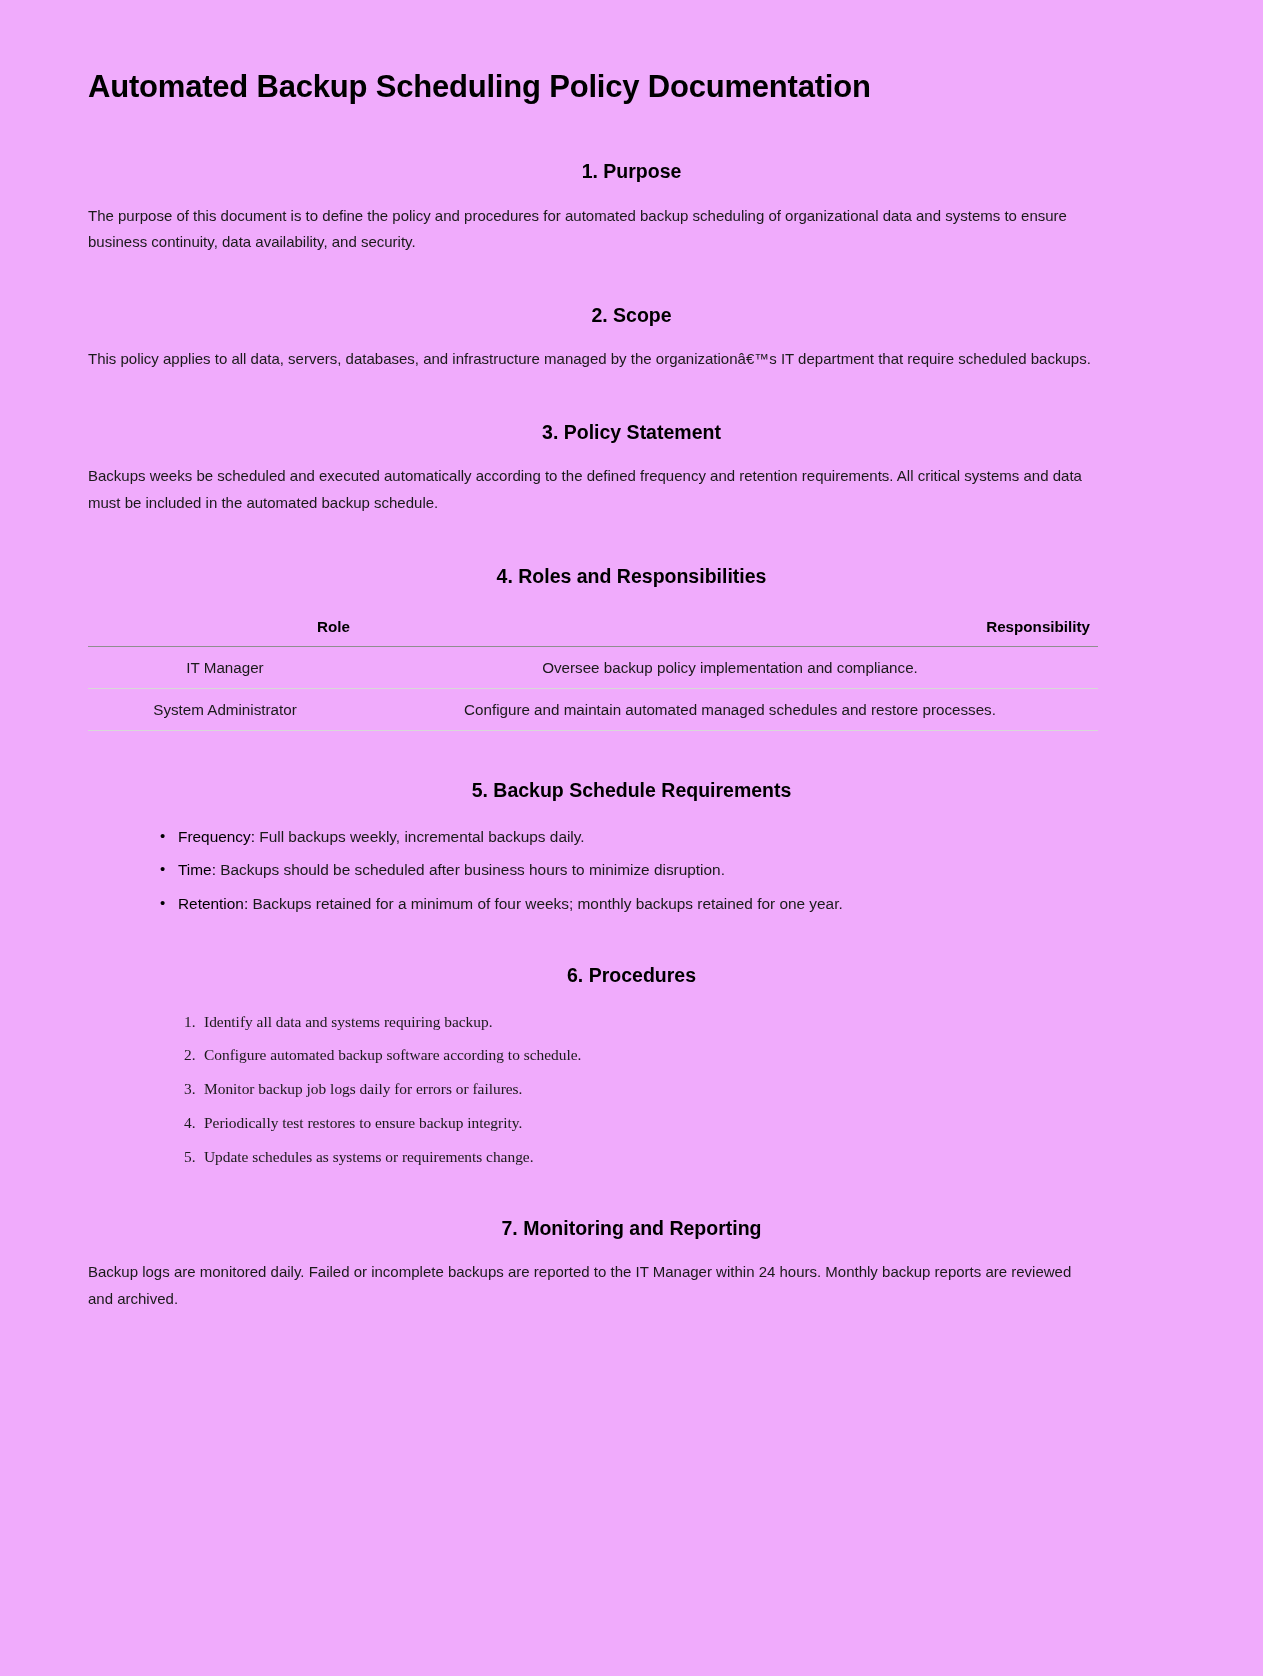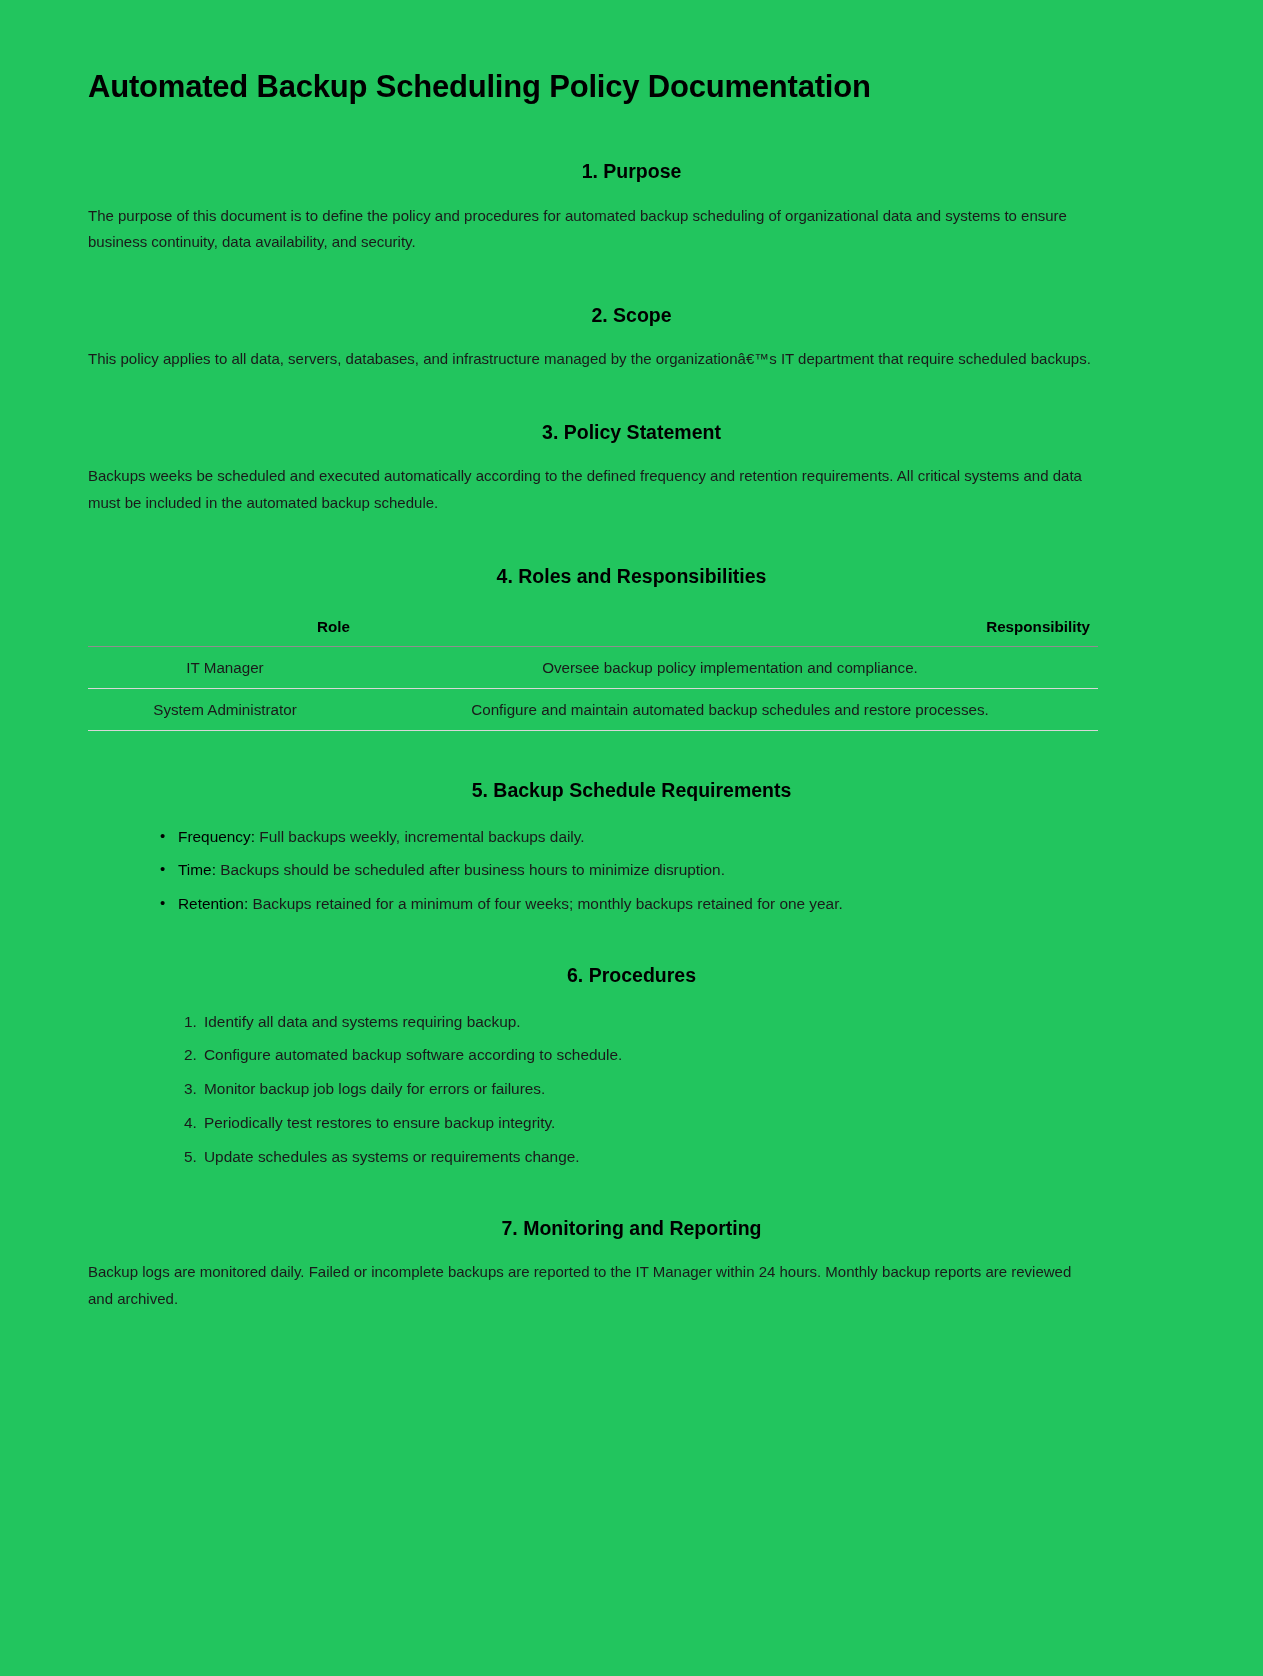--- a/index.html
+++ b/index.html
@@ -10,21 +10,21 @@
   body {
     width: 1263px;
     height: 1676px;
     font-family: "Liberation Sans", sans-serif;
     color: #000000;
     -webkit-font-smoothing: antialiased;
   }
   .page {
     width: 1263px;
     height: 1676px;
-    background: #22c55e;
+    background: #f0abfc;
     box-sizing: border-box;
     padding: 54px 88px 60px 88px;
     position: relative;
     overflow: hidden;
   }
   .doc-title {
     font-size: 31px;
     font-weight: bold;
     letter-spacing: -0.2px;
     margin: 0 0 0 0;
@@ -106,20 +106,21 @@
   ul.bullet-list li b {
     font-weight: normal;
     color: #000;
   }
   
   ol.proc-list {
     margin: 22px 0 4px 0;
     padding-left: 96px;
     list-style: none;
     counter-reset: proc;
+    font-family: Liberation Serif, serif;
   }
   ol.proc-list li {
     font-size: 15.4px;
     line-height: 1.55;
     margin-bottom: 10px;
     color: #1a1a1a;
     position: relative;
     padding-left: 20px;
     counter-increment: proc;
   }
@@ -163,21 +164,21 @@
           <th>Responsibility</th>
         </tr>
       </thead>
       <tbody>
         <tr>
           <td class="col-role nowrap-cell">IT Manager</td>
           <td>Oversee backup policy implementation and compliance.</td>
         </tr>
         <tr>
           <td class="col-role nowrap-cell">System Administrator</td>
-          <td>Configure and maintain automated backup schedules and restore processes.</td>
+          <td>Configure and maintain automated managed schedules and restore processes.</td>
         </tr>
       </tbody>
     </table>
   </div>
 
   <div class="section sec-gap">
     <h2 class="section-heading">5. Backup Schedule Requirements</h2>
     <ul class="bullet-list">
       <li><b>Frequency:</b><span> Full backups weekly, incremental backups daily.</span></li>
       <li><b>Time:</b><span> Backups should be scheduled after business hours to minimize disruption.</span></li>

